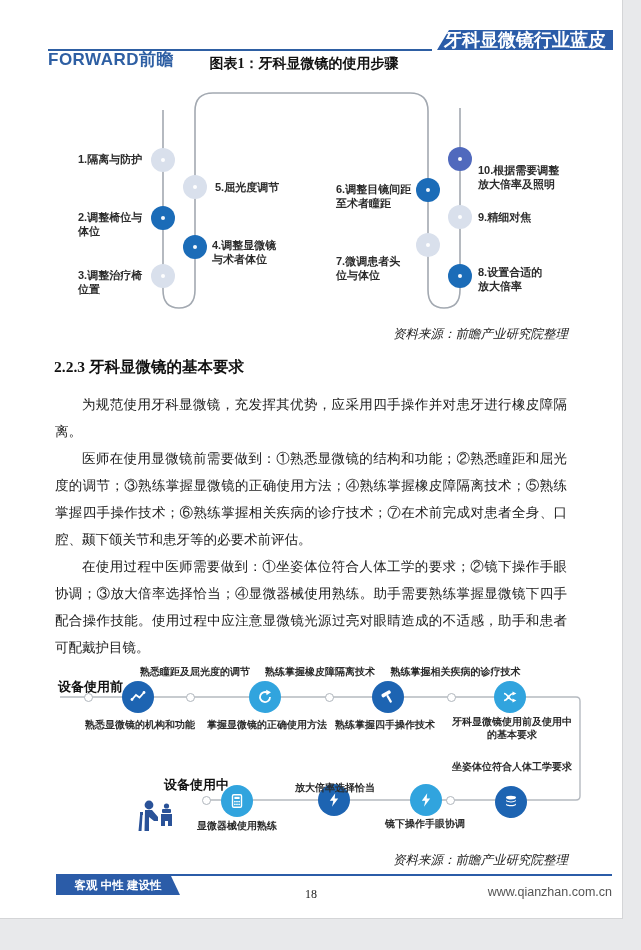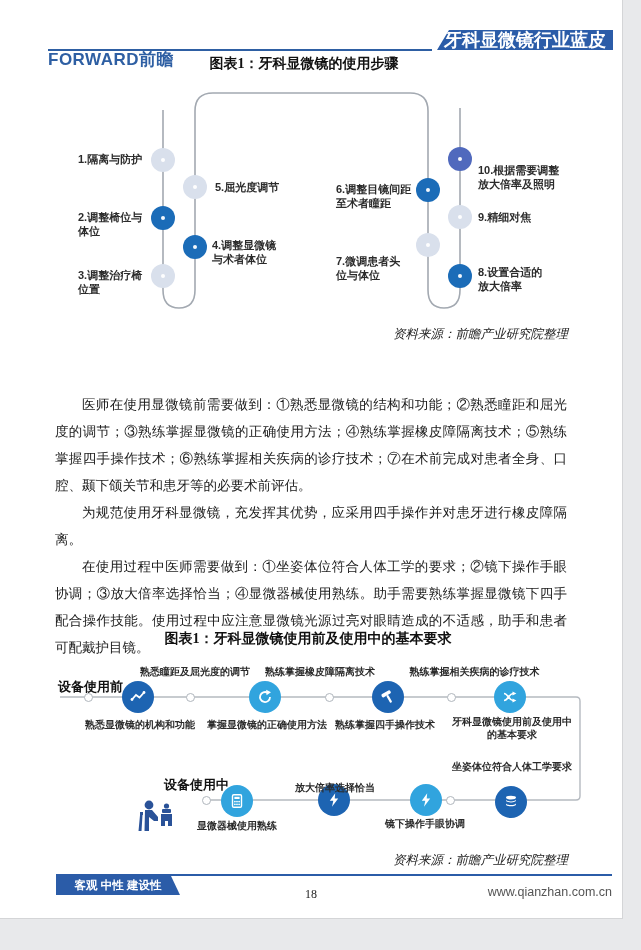--- a/index.html
+++ b/index.html
@@ -125,27 +125,27 @@
         <div></div>
       </div>
     <div class="f1-label" style="left:478px;top:61px;margin-top:14px;">
       <div>10.根据需要调整</div>
         <div>放大倍率及照明</div>
       </div>
   </div>
 
   <div class="src" style="top:326px;">资料来源：前瞻产业研究院整理</div>
 
+  <div class="sec-head">2.2.3 牙科显微镜的基本要求</div>
   <div class="bodytext">
+    <p>为规范使用牙科显微镜，充发挥其优势，应采用四手操作并对患牙进行橡皮障隔离。</p>
     <p>医师在使用显微镜前需要做到：①熟悉显微镜的结构和功能；②熟悉瞳距和屈光度的调节；③熟练掌握显微镜的正确使用方法；④熟练掌握橡皮障隔离技术；⑤熟练掌握四手操作技术；⑥熟练掌握相关疾病的诊疗技术；⑦在术前完成对患者全身、口腔、颞下颌关节和患牙等的必要术前评估。</p>
-    <p>为规范使用牙科显微镜，充发挥其优势，应采用四手操作并对患牙进行橡皮障隔离。</p>
     <p>在使用过程中医师需要做到：①坐姿体位符合人体工学的要求；②镜下操作手眼协调；③放大倍率选择恰当；④显微器械使用熟练。助手需要熟练掌握显微镜下四手配合操作技能。使用过程中应注意显微镜光源过亮对眼睛造成的不适感，助手和患者可配戴护目镜。</p>
   </div>
 
-  <div class="fig-title" style="top:630px;width:616px;">图表1：牙科显微镜使用前及使用中的基本要求</div>
 
   <div class="fig2">
     <svg class="wire" width="622" height="195" viewBox="0 0 622 195">
       <path d="M60,42 H576 Q580,42 580,46 V141 Q580,145 576,145 H206" fill="none" stroke="#b5bac0" stroke-width="1.4"></path>
     </svg>
 
     <div class="f2-phase" style="left:58px;top:23px;">设备使用前</div>
     <div class="f2-phase" style="left:164px;top:121px;">设备使用中</div>
 
     <div class="f2-node" style="left:84px;top:38px;"></div>
@@ -221,21 +221,21 @@
           <rect x="4" y="16" width="3" height="3"></rect>
           <path d="M4,19 l2.5,0 -1,16 -3,0 z"></path>
           <rect x="26" y="13" width="9" height="4" rx="1"></rect>
           <circle cx="30.5" cy="10" r="2.6"></circle>
           <path d="M25,18 h11 v12 h-4 v-5 h-3 v5 h-4 z"></path>
         </svg>
     </div>
 
     <div class="f2-label" style="left:125px;top:10px;width:140px;">熟悉瞳距及屈光度的调节</div>
     <div class="f2-label" style="left:250px;top:10px;width:140px;">熟练掌握橡皮障隔离技术</div>
-    <div class="f2-label" style="left:383px;top:10px;width:145px;margin-left:19px;">熟练掌握相关疾病的诊疗技术</div>
+    <div class="f2-label" style="left:383px;top:10px;width:145px;">熟练掌握相关疾病的诊疗技术</div>
 
     <div class="f2-label" style="left:70px;top:63px;width:140px;">熟悉显微镜的机构和功能</div>
     <div class="f2-label" style="left:197px;top:63px;width:140px;">掌握显微镜的正确使用方法</div>
     <div class="f2-label" style="left:315px;top:63px;width:140px;">熟练掌握四手操作技术</div>
     <div class="f2-label" style="left:449px;top:60px;width:126px;word-break:break-all;">牙科显微镜使用前及使用中的基本要求</div>
 
     <div class="f2-label" style="left:265px;top:109px;width:140px;margin-top:17px;">放大倍率选择恰当</div>
     <div class="f2-label" style="left:438px;top:105px;width:148px;">坐姿体位符合人体工学要求</div>
 
     <div class="f2-label" style="left:167px;top:164px;width:140px;">显微器械使用熟练</div>

